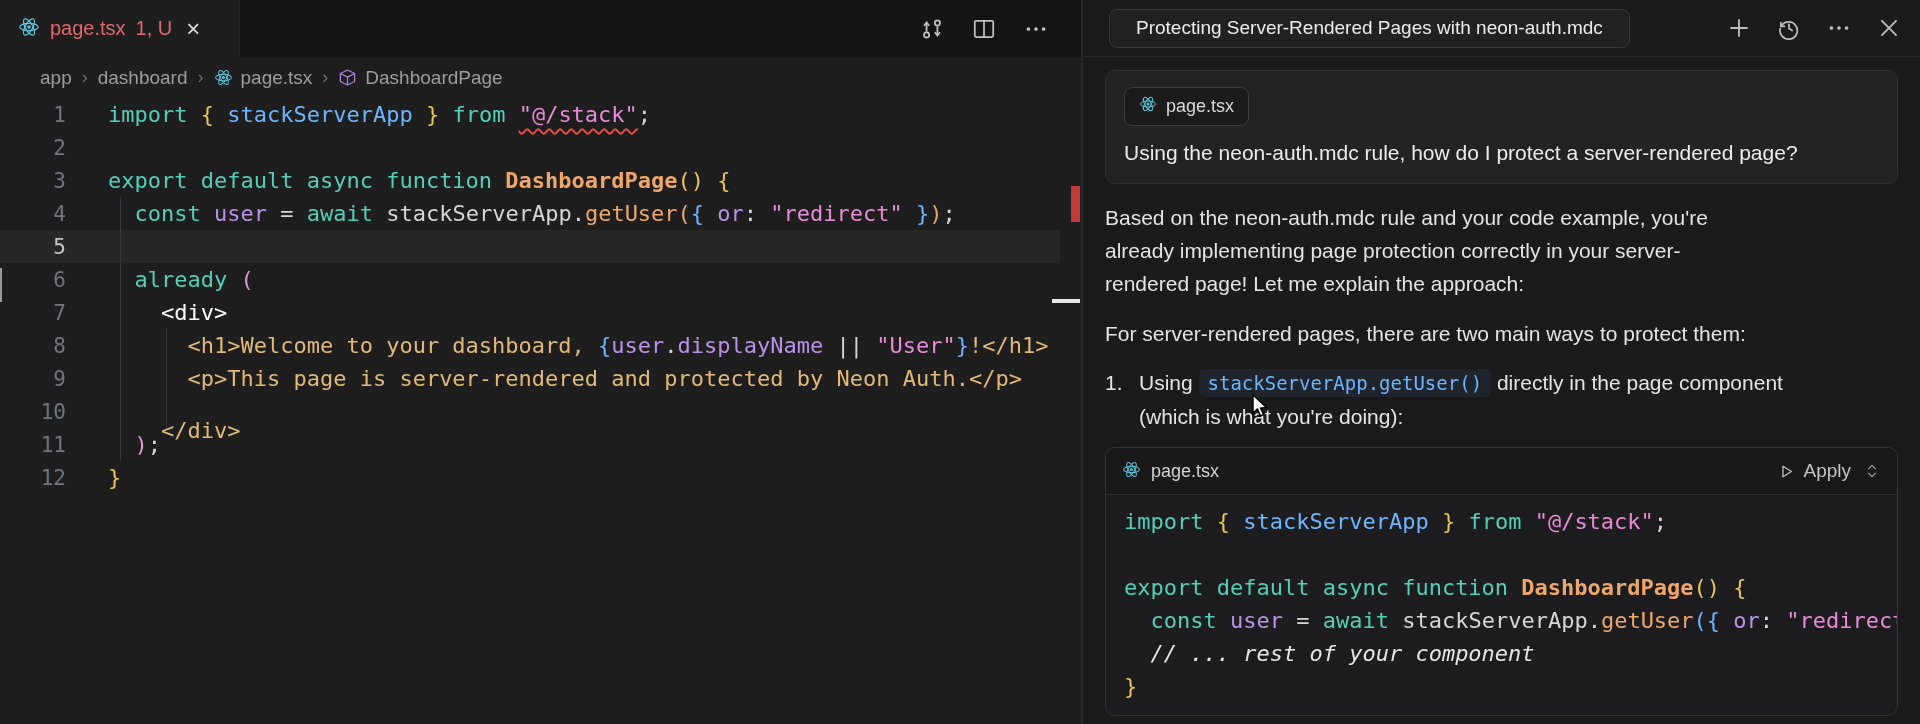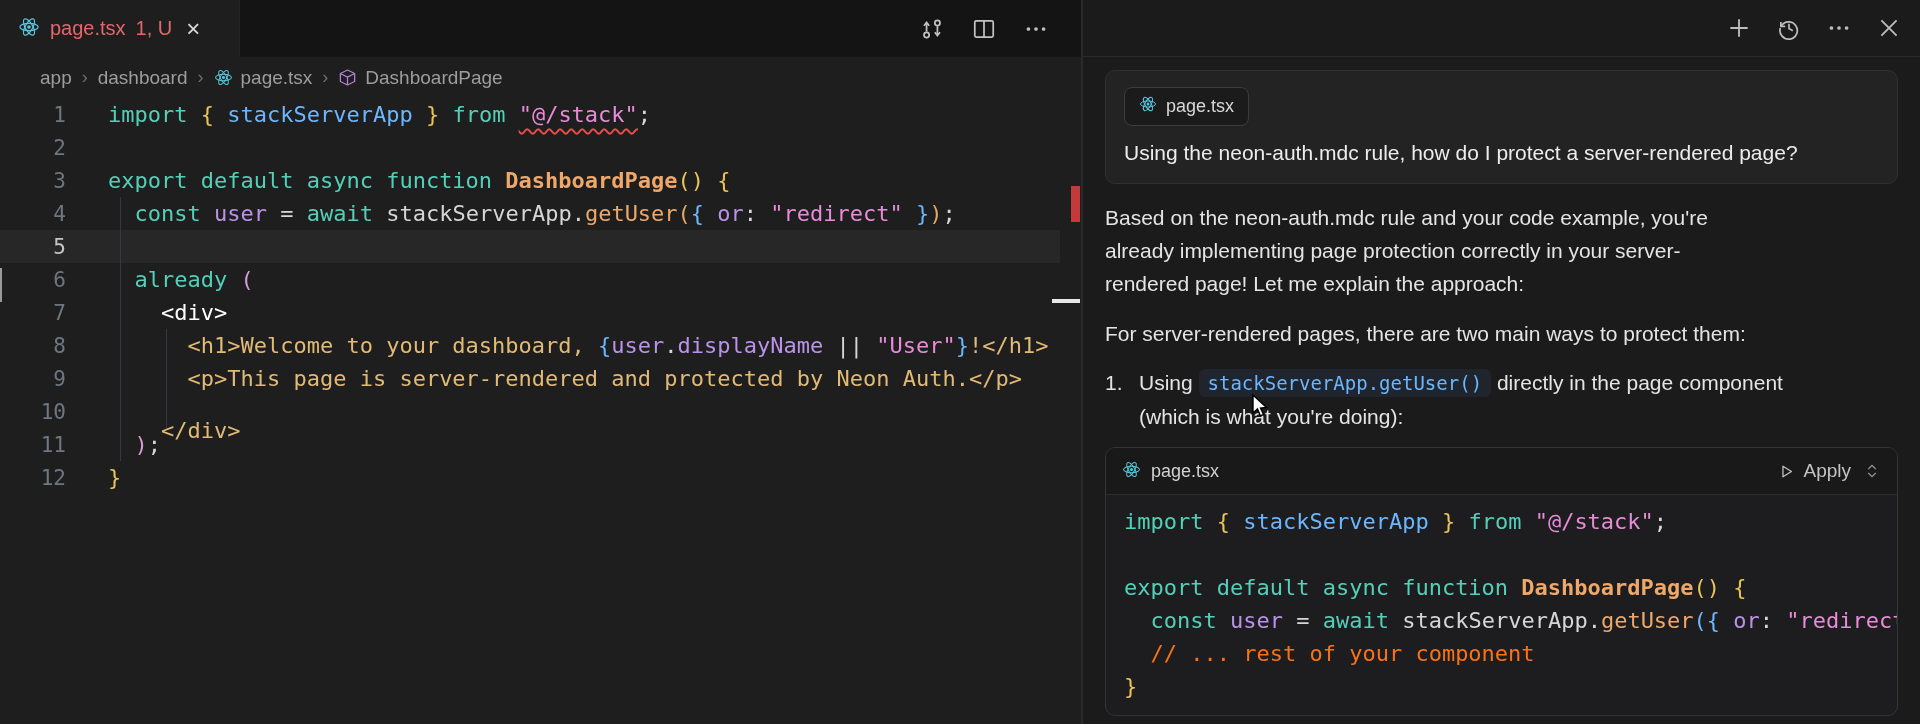--- a/index.html
+++ b/index.html
@@ -154,20 +154,21 @@
       <div class="code-line"><span class="gutter">11</span><span style="color: rgb(214, 214, 214);">  </span><span style="color: rgb(215, 154, 212);">)</span><span style="color: rgb(214, 214, 214);">;</span></div>
       <div class="code-line"><span class="gutter">12</span><span style="color: rgb(232, 197, 85);">}</span></div>
     </div>
   <div class="left-focus-bar"></div>
 </div>
 
 <div class="divider"></div>
 
 <div class="chat-pane">
   <div class="chat-header">
+    <div class="chat-title-pill">Protecting Server-Rendered Pages with neon-auth.mdc</div>
     <div class="chat-header-icons">
       <span class="icon-btn">
         <svg width="26" height="26" viewBox="0 0 24 24" stroke="#bdbdbd" stroke-width="1.7" fill="none">
           <path d="M12 4 L12 20 M4 12 L20 12"></path>
         </svg>
       </span>
       <span class="icon-btn">
         <svg width="26" height="26" viewBox="0 0 24 24" fill="none" stroke="#bdbdbd" stroke-width="1.6">
           <path d="M4.5 6.5 L4.5 10.5 L8.5 10.5"></path>
           <path d="M4.8 10.2 A 8 8 0 1 1 4 12"></path>
@@ -240,21 +241,21 @@
                 <path d="M7 14.5 L12 19.5 L17 14.5"></path>
             </svg>
           </span>
         </div>
       </div>
       <div class="code-block-body" id="cb-body">
           <div class="cb-line"><span style="color: rgb(83, 208, 185);">import </span><span style="color: rgb(232, 197, 85);">{ </span><span style="color: rgb(108, 182, 255);">stackServerApp</span><span style="color: rgb(232, 197, 85);"> }</span><span style="color: rgb(83, 208, 185);"> from </span><span style="color: rgb(232, 139, 216);">"@/stack"</span><span style="color: rgb(214, 214, 214);">;</span></div>
           <div class="cb-line"></div>
           <div class="cb-line"><span style="color: rgb(83, 208, 185);">export default async function </span><span style="color: rgb(239, 168, 106); font-weight: 700;">DashboardPage</span><span style="color: rgb(232, 197, 85);">() {</span></div>
           <div class="cb-line"><span style="color: rgb(214, 214, 214);">  </span><span style="color: rgb(83, 208, 185);">const </span><span style="color: rgb(187, 146, 234);">user</span><span style="color: rgb(214, 214, 214);"> = </span><span style="color: rgb(83, 208, 185);">await </span><span style="color: rgb(214, 214, 214);">stackServerApp.</span><span style="color: rgb(239, 168, 106);">getUser</span><span style="color: rgb(108, 182, 255);">({ </span><span style="color: rgb(187, 146, 234);">or</span><span style="color: rgb(214, 214, 214);">: </span><span style="color: rgb(232, 139, 216);">"redirect"</span></div>
-          <div class="cb-line"><span style="color: #f97316; ">  // ... rest of your component</span></div>
+          <div class="cb-line"><span style="color: #e5e5e5; font-style: italic;">  // ... rest of your component</span></div>
           <div class="cb-line"><span style="color: rgb(232, 197, 85);">}</span></div>
         </div>
     </div>
   </div>
 </div>
 
 <span class="mouse-cursor">
   <svg width="22" height="26" viewBox="0 0 22 26">
     <path d="M4 2 L4 20 L8.5 16 L11.5 23 L14.5 21.5 L11.5 15 L17.5 14.5 Z" fill="#fff" stroke="#000" stroke-width="1.4"></path>
   </svg>

